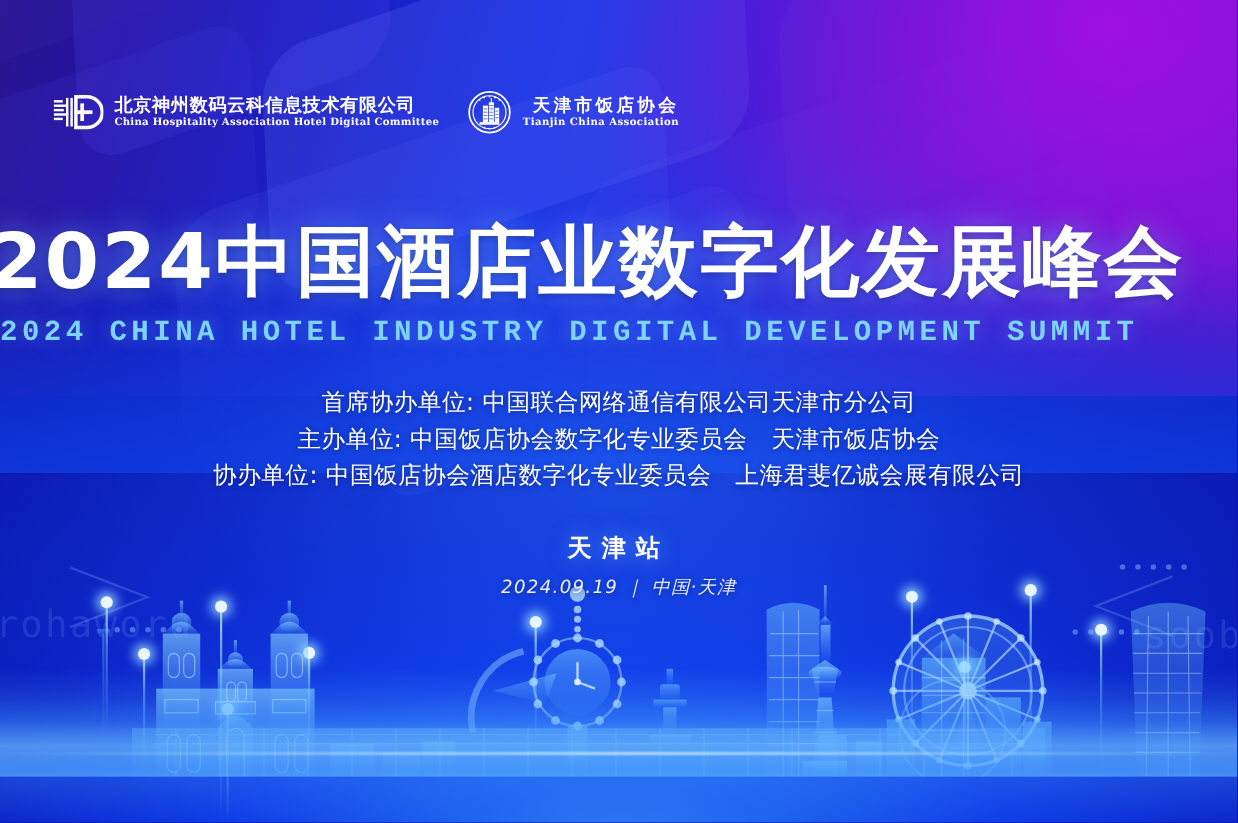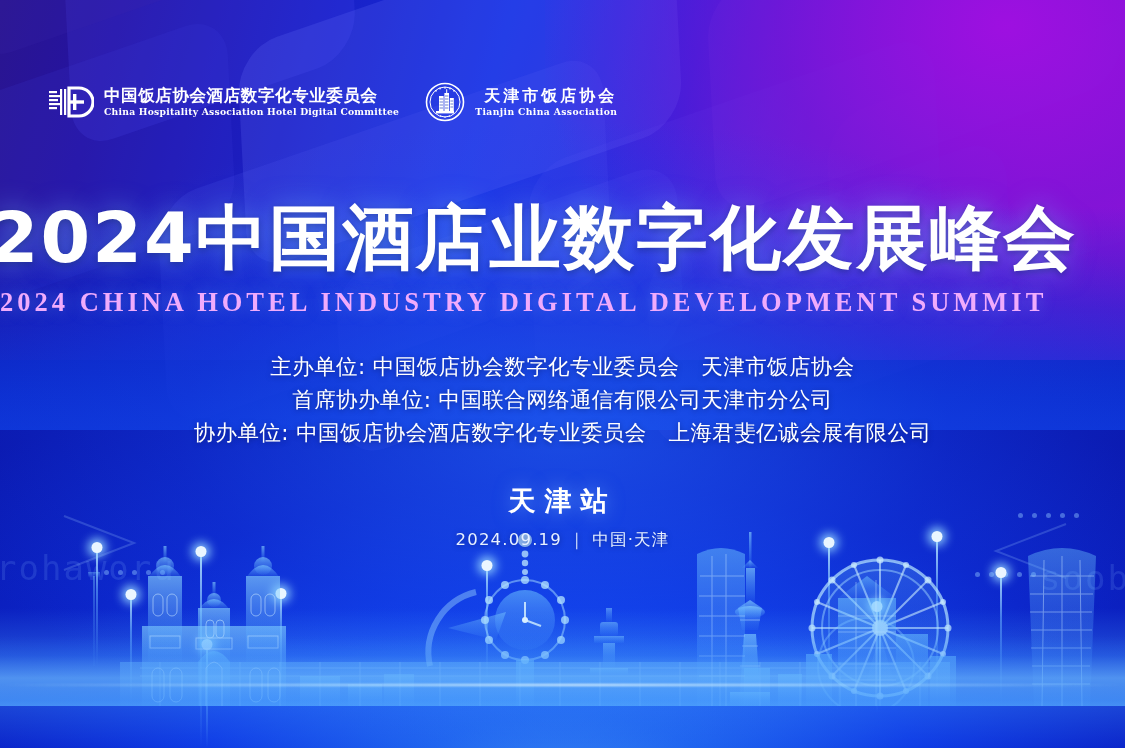--- a/index.html
+++ b/index.html
@@ -79,45 +79,46 @@
   .logo-en.tha{letter-spacing:.4px;}
   
   .title-wrap{position:absolute;left:0;top:203px;width:100%;text-align:left;}
   .title-cn{
     color:#fff;font-size:70px;font-weight:bold;letter-spacing:2px;line-height:1;
     font-family:"DejaVu Sans","Liberation Sans",sans-serif;
     text-shadow:0 0 26px rgba(120,185,255,.55), 0 2px 6px rgba(10,20,90,.5);
     transform:scaleX(1.02);
   }
   .title-en{
-    color:#f0abfc;font-size:26.5px;font-weight:bold;letter-spacing:4.0px;margin-top:14px;
-    font-family:Liberation Serif, serif;
+    color:#7dd3fc;font-size:26.5px;font-weight:bold;letter-spacing:4.0px;margin-top:14px;
+    font-family:Liberation Mono, monospace;
     text-shadow:0 0 16px rgba(120,185,255,.45);
     transform:scaleX(1.0);
   }
   
   .orgs{position:absolute;left:0;top:350px;width:100%;text-align:center;}
   .org-line{
     color:#ffffff;font-size:21.5px;line-height:33px;letter-spacing:.4px;
     font-family:"DejaVu Sans","Liberation Sans",sans-serif;
     text-shadow:0 1px 5px rgba(8,20,90,.55);
     white-space:pre;
   }
   
   .station{position:absolute;left:0;top:483px;width:100%;text-align:center;}
   .station-name{
-    color:#fff;font-size:27px;font-weight:bold;letter-spacing:9px;
+    color:#fff;font-size:22px;font-weight:bold;letter-spacing:9px;
     font-family:"DejaVu Sans","Liberation Sans",sans-serif;
     text-shadow:0 0 18px rgba(130,190,255,.6);
   }
   .station-date{
     color:#e8f1ff;font-size:16.5px;margin-top:10px;letter-spacing:1.2px;
     font-family:"DejaVu Sans","Liberation Sans",sans-serif;
     text-shadow:0 1px 5px rgba(8,20,90,.5);
     white-space:pre;
+    font-style:italic;
   }
 </style>
 </head>
 <body>
 
 <div id="stage">
 
   <div class="bg-base"></div>
   <div class="bg-top"></div>
 
@@ -439,21 +440,21 @@
           <rect x="1" y="18" width="13" height="2.2"></rect>
           <rect x="1" y="22" width="8" height="2.2"></rect>
           <rect x="12" y="4" width="2.2" height="26"></rect>
           <rect x="16" y="4" width="2.2" height="26"></rect>
         </g>
         <path d="M21 3 h10 a12 12 0 0 1 0 28 h-10 z" fill="none" stroke="#fff" stroke-width="3.2"></path>
         <rect x="20" y="15.3" width="16" height="3.4" fill="#fff"></rect>
         <rect x="25" y="9" width="3.4" height="16" fill="#fff"></rect>
       </svg>
       <div class="logo-text">
-        <div class="logo-cn">中国饭店协会酒店数字化专业委员会</div>
+        <div class="logo-cn">北京神州数码云科信息技术有限公司</div>
         <div class="logo-en">China Hospitality Association Hotel Digital Committee</div>
       </div>
     </div>
 
     <div class="logo-block">
       <svg class="mark-tha" viewBox="0 0 40 40">
         <circle cx="20" cy="20" r="18.5" fill="none" stroke="#fff" stroke-width="1.6"></circle>
         <circle cx="20" cy="20" r="15" fill="none" stroke="#fff" stroke-width="1"></circle>
         <g fill="#fff">
           <rect x="14" y="14" width="4.6" height="15"></rect>
@@ -494,22 +495,22 @@
     </div>
 
   </div>
 
   <div class="title-wrap">
     <div class="title-cn">2024中国酒店业数字化发展峰会</div>
     <div class="title-en">2024 CHINA HOTEL INDUSTRY DIGITAL DEVELOPMENT SUMMIT</div>
   </div>
 
   <div class="orgs">
+    <div class="org-line">首席协办单位: 中国联合网络通信有限公司天津市分公司</div>
     <div class="org-line">主办单位: 中国饭店协会数字化专业委员会　天津市饭店协会</div>
-    <div class="org-line">首席协办单位: 中国联合网络通信有限公司天津市分公司</div>
     <div class="org-line">协办单位: 中国饭店协会酒店数字化专业委员会　上海君斐亿诚会展有限公司</div>
   </div>
 
   <div class="station">
     <div class="station-name">天津站</div>
     <div class="station-date">2024.09.19 ｜ 中国·天津</div>
   </div>
 
 </div>
 

